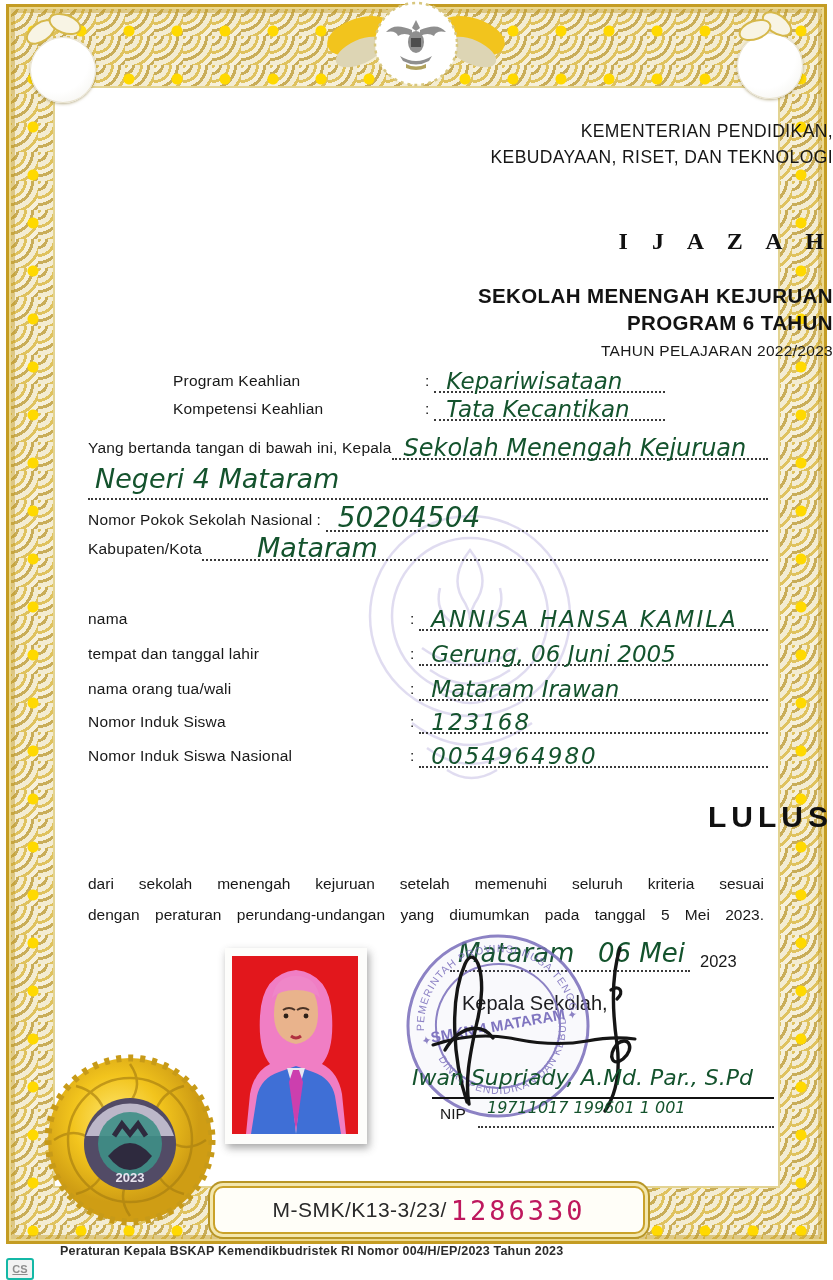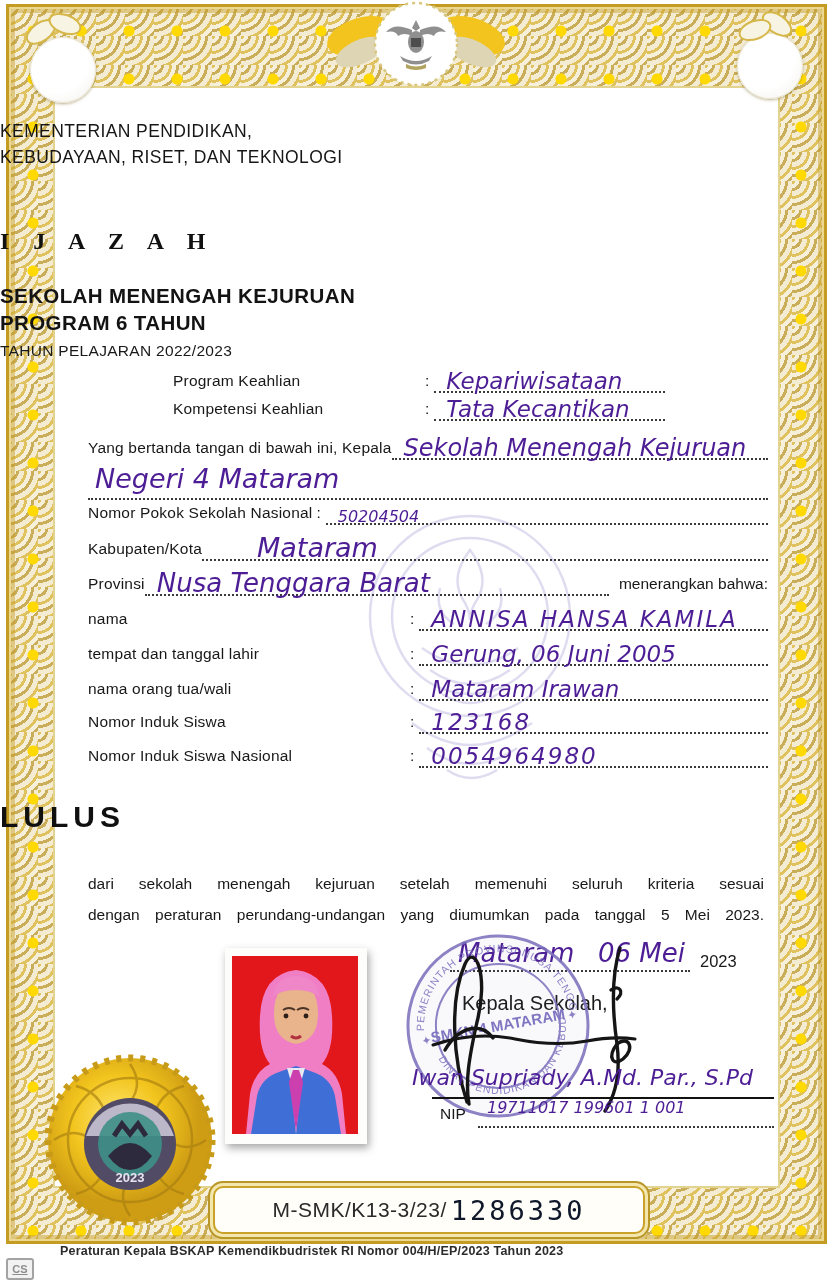--- a/index.html
+++ b/index.html
@@ -27,49 +27,49 @@
     background:#f8f4e4;border:2px solid #d6b84a;}
 
   
   .row{position:absolute;display:flex;align-items:flex-end;font-size:15.5px;color:#181818;}
   .lbl{white-space:nowrap;padding-bottom:3px;letter-spacing:.2px;}
   .colon{padding:0 5px 3px 4px;}
   .dotline{flex:1;border-bottom:2.5px dotted #3a3a3a;display:flex;align-items:flex-end;min-width:0;}
   .w248{width:248px;flex:none;}
   .w318{width:318px;flex:none;}
   .suffix{white-space:nowrap;padding:0 0 3px 10px;}
-  .hw{font-family:"DejaVu Sans",sans-serif;font-style:italic;color:#4c1d95;}
+  .hw{font-family:"DejaVu Sans",sans-serif;font-style:italic;color:#14532d;}
   .val{font-size:23px;line-height:1;padding-left:12px;margin-bottom:-2px;white-space:nowrap;}
 
-  .center-text{position:absolute;left:0;right:0;text-align:left;}
+  .center-text{position:absolute;left:0;right:0;text-align:right;}
   .ministry{font-size:17.5px;line-height:26px;letter-spacing:.4px;color:#161616;}
   .ijazah{font-family:"Liberation Serif",serif;font-weight:bold;font-size:24px;letter-spacing:9px;color:#111;}
   .smk{font-weight:bold;font-size:20.5px;letter-spacing:.4px;color:#131313;}
   .tahun{font-size:15.5px;letter-spacing:.3px;}
   .lulus{font-weight:bold;font-size:30px;letter-spacing:5px;color:#101010;}
   .para{position:absolute;left:88px;width:676px;font-size:15.5px;line-height:31px;color:#181818;}
   .para div{text-align:justify;text-align-last:justify;}
 
   .plain{position:absolute;white-space:nowrap;}
   .sign-underline{position:absolute;height:2px;background:#111;}
   .dotted-underline{position:absolute;border-bottom:2.5px dotted #3a3a3a;}
 
   
   .serial-box{position:absolute;left:213px;top:1186px;width:428px;height:44px;background:#fffef8;
     border:2px solid #caa22a;border-radius:10px;box-shadow:0 0 0 3px #f3e7ae, 0 0 0 5px #b89627;
     display:flex;align-items:center;justify-content:center;gap:4px;}
   .serial-prefix{font-size:21px;color:#2a2a2a;letter-spacing:.5px;}
-  .serial-number{font-family:"DejaVu Sans Mono",monospace;font-size:27px;letter-spacing:3px;color:#0f172a;}
+  .serial-number{font-family:"DejaVu Sans Mono",monospace;font-size:27px;letter-spacing:3px;color:#be185d;}
 
   
   .regulation{position:absolute;left:60px;top:1244px;width:600px;height:13px;overflow:hidden;
     font-size:12.5px;font-weight:bold;color:#2c2c2c;letter-spacing:.2px;}
   .scanner-bar{position:absolute;left:0;top:1257px;width:833px;height:23px;background:#ffffff;
     display:flex;align-items:center;gap:8px;padding-left:6px;box-sizing:border-box;}
-  .cs-badge{width:24px;height:18px;border:2px solid #a3a3a3;border-radius:3px;background:#f2f2f2;
+  .cs-badge{width:24px;height:18px;border:2px solid #14b8a6;border-radius:3px;background:#f2f2f2;
     color:#8d8d8d;font-size:11px;font-weight:bold;display:flex;align-items:center;justify-content:center;text-decoration:underline;}
   .scanner-text{color:#a9a9a9;font-size:14.5px;margin-top:38px;}
 
   .abs{position:absolute;}
   svg text{font-family:"Liberation Sans",sans-serif;}
 </style>
 </head>
 <body>
 
 <div class="page">
@@ -142,38 +142,31 @@
         <span class="hw val" style="font-size:24px;">Sekolah Menengah Kejuruan</span>
       </span>
   </div>
   <div class="plain hw" style="left:95px;top:463px;font-size:27px;">Negeri 4 Mataram</div>
   <div class="dotted-underline" style="left:88px;top:470px;width:680px;height:28px;"></div>
 
   <div class="row" style="left:88px;top:504px;width:680px;">
     <span class="lbl">Nomor Pokok Sekolah Nasional</span>
     <span class="colon">:</span>
     <span class="dotline">
-        <span class="hw val" style="font-size:16px;">50204504</span>
+        <span class="hw val" style="font-size:28px;">50204504</span>
       </span>
   </div>
 
   <div class="row" style="left:88px;top:534px;width:680px;">
     <span class="lbl">Kabupaten/Kota</span>
     <span class="dotline">
         <span class="hw val" style="font-size:27px;padding-left:55px;">Mataram</span>
       </span>
   </div>
 
-  <div class="row" style="left:88px;top:570px;width:680px;">
-    <span class="lbl">Provinsi</span>
-    <span class="dotline">
-        <span class="hw val" style="font-size:26px;">Nusa Tenggara Barat</span>
-      </span>
-    <span class="suffix">menerangkan bahwa:</span>
-  </div>
 
   <div class="row" style="left:88px;top:608px;width:680px;">
     <span class="lbl w318">nama</span>
     <span class="colon">:</span>
     <span class="dotline">
         <span class="hw val" style="letter-spacing:2px;">ANNISA HANSA KAMILA</span>
       </span>
   </div>
   <div class="row" style="left:88px;top:643px;width:680px;">
     <span class="lbl w318">tempat dan tanggal lahir</span>

